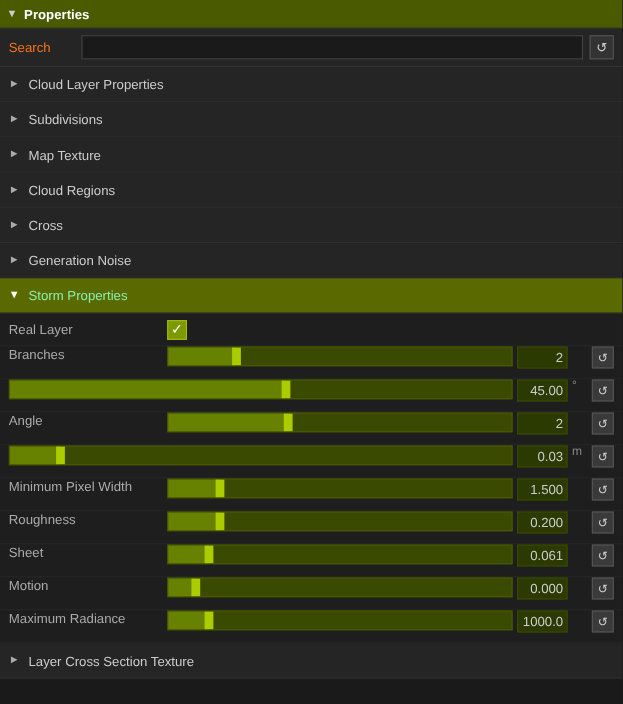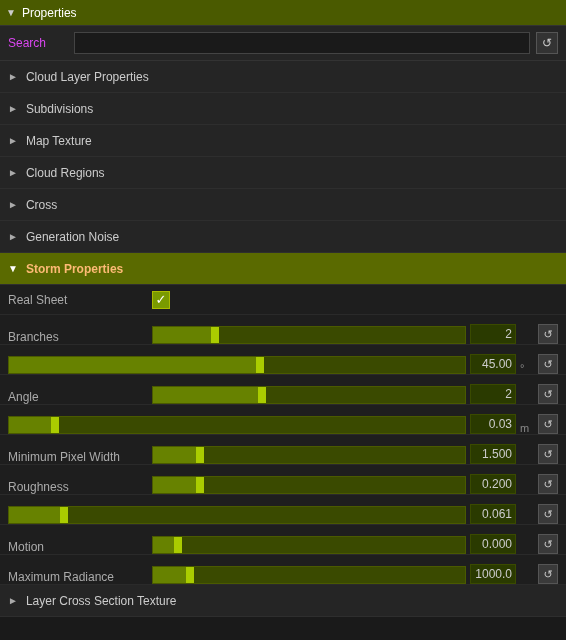--- a/index.html
+++ b/index.html
@@ -23,34 +23,34 @@
       border-bottom: 1px solid #333;
     }
     .header-arrow {
       margin-right: 6px;
       font-size: 10px;
       color: #ccc;
     }
     .header-title {
       color: #ffffff;
       font-size: 12px;
-      font-weight: normal;
+      font-weight: bold;
     }
 
     
     .search-row {
       display: flex;
       align-items: center;
       background: #252525;
       padding: 6px 8px;
       border-bottom: 1px solid #333;
       gap: 6px;
     }
     .search-label {
-      color: #d946ef;
+      color: #f97316;
       min-width: 60px;
       font-size: 12px;
     }
     .search-input {
       flex: 1;
       background: #1a1a1a;
       border: 1px solid #444;
       color: #ccc;
       padding: 2px 4px;
       font-size: 12px;
@@ -99,29 +99,29 @@
       border-bottom: 1px solid #2e2e2e;
       height: 32px;
       cursor: pointer;
     }
     .storm-arrow {
       margin-right: 8px;
       font-size: 10px;
       color: #fff;
     }
     .storm-label {
-      color: #fdba74;
-      font-size: 12px;
-      font-weight: bold;
+      color: #86efac;
+      font-size: 12px;
+      font-weight: normal;
     }
 
     
     .prop-row {
       display: flex;
-      align-items: flex-end;
+      align-items: flex-start;
       background: #1e1e1e;
       border-bottom: 1px solid #2a2a2a;
       height: 30px;
       padding: 0 8px;
       gap: 4px;
     }
     .prop-label {
       min-width: 140px;
       color: #aaaaaa;
       font-size: 12px;
@@ -271,21 +271,21 @@
   <span class="section-arrow">►</span>
   <span class="section-label">Generation Noise</span>
 </div>
 
 <div class="storm-header">
   <span class="storm-arrow">▼</span>
   <span class="storm-label">Storm Properties</span>
 </div>
 
 <div class="checkbox-row">
-  <span class="checkbox-label">Real Sheet</span>
+  <span class="checkbox-label">Real Layer</span>
   <div class="checkbox-wrapper">
     <div class="checkbox-box">✓</div>
   </div>
   <div class="spacer-right"></div>
   <div class="spacer-unit"></div>
   <button class="prop-reset" style="visibility:hidden;">✓</button>
 </div>
 
 <div class="prop-row">
   <span class="prop-label">Branches</span>
@@ -345,20 +345,21 @@
   <div class="slider-container">
     <div class="slider-fill" style="width:15%"></div>
     <div class="slider-thumb" style="left:15%"></div>
   </div>
   <div class="prop-value">0.200</div>
   <span class="prop-unit"></span>
   <button class="prop-reset">↺</button>
 </div>
 
 <div class="prop-row">
+  <span class="prop-label">Sheet</span>
   <div class="slider-container">
     <div class="slider-fill" style="width:12%"></div>
     <div class="slider-thumb" style="left:12%"></div>
   </div>
   <div class="prop-value">0.061</div>
   <span class="prop-unit"></span>
   <button class="prop-reset">↺</button>
 </div>
 
 <div class="prop-row">

